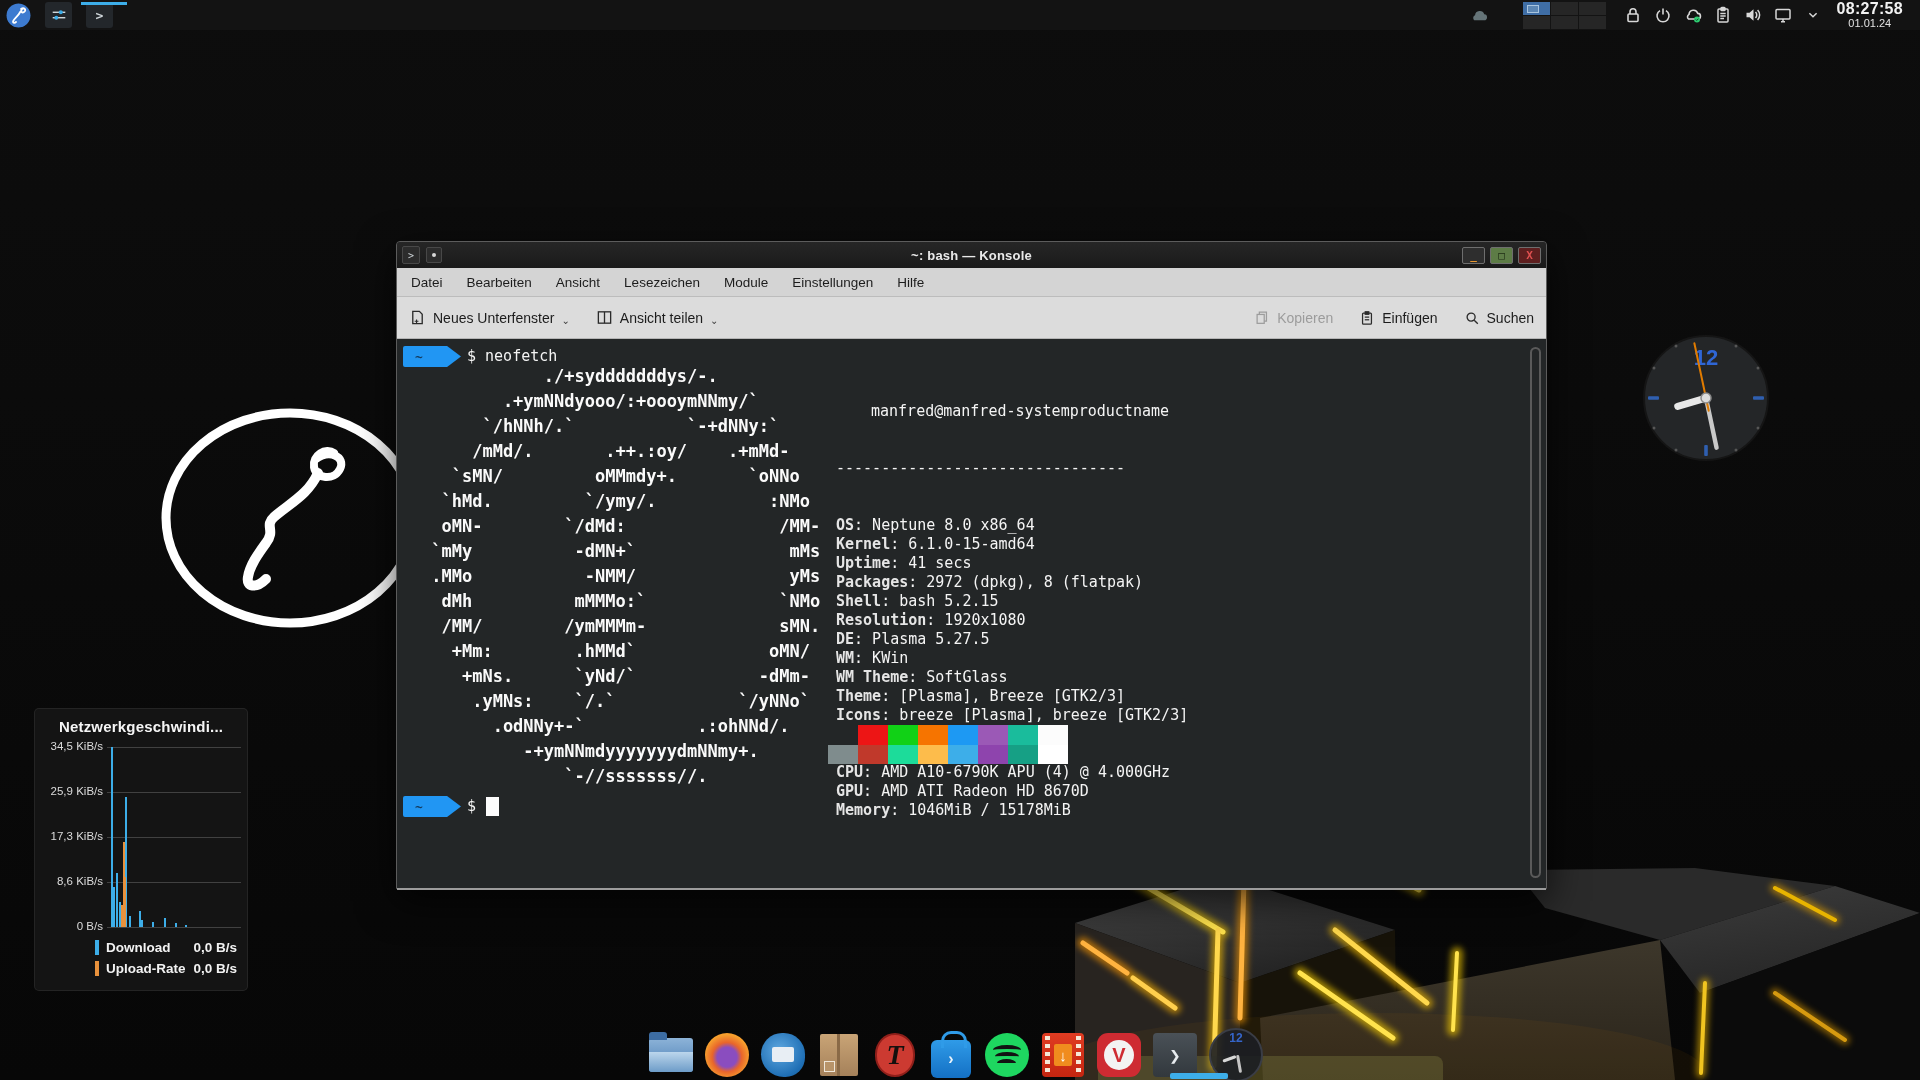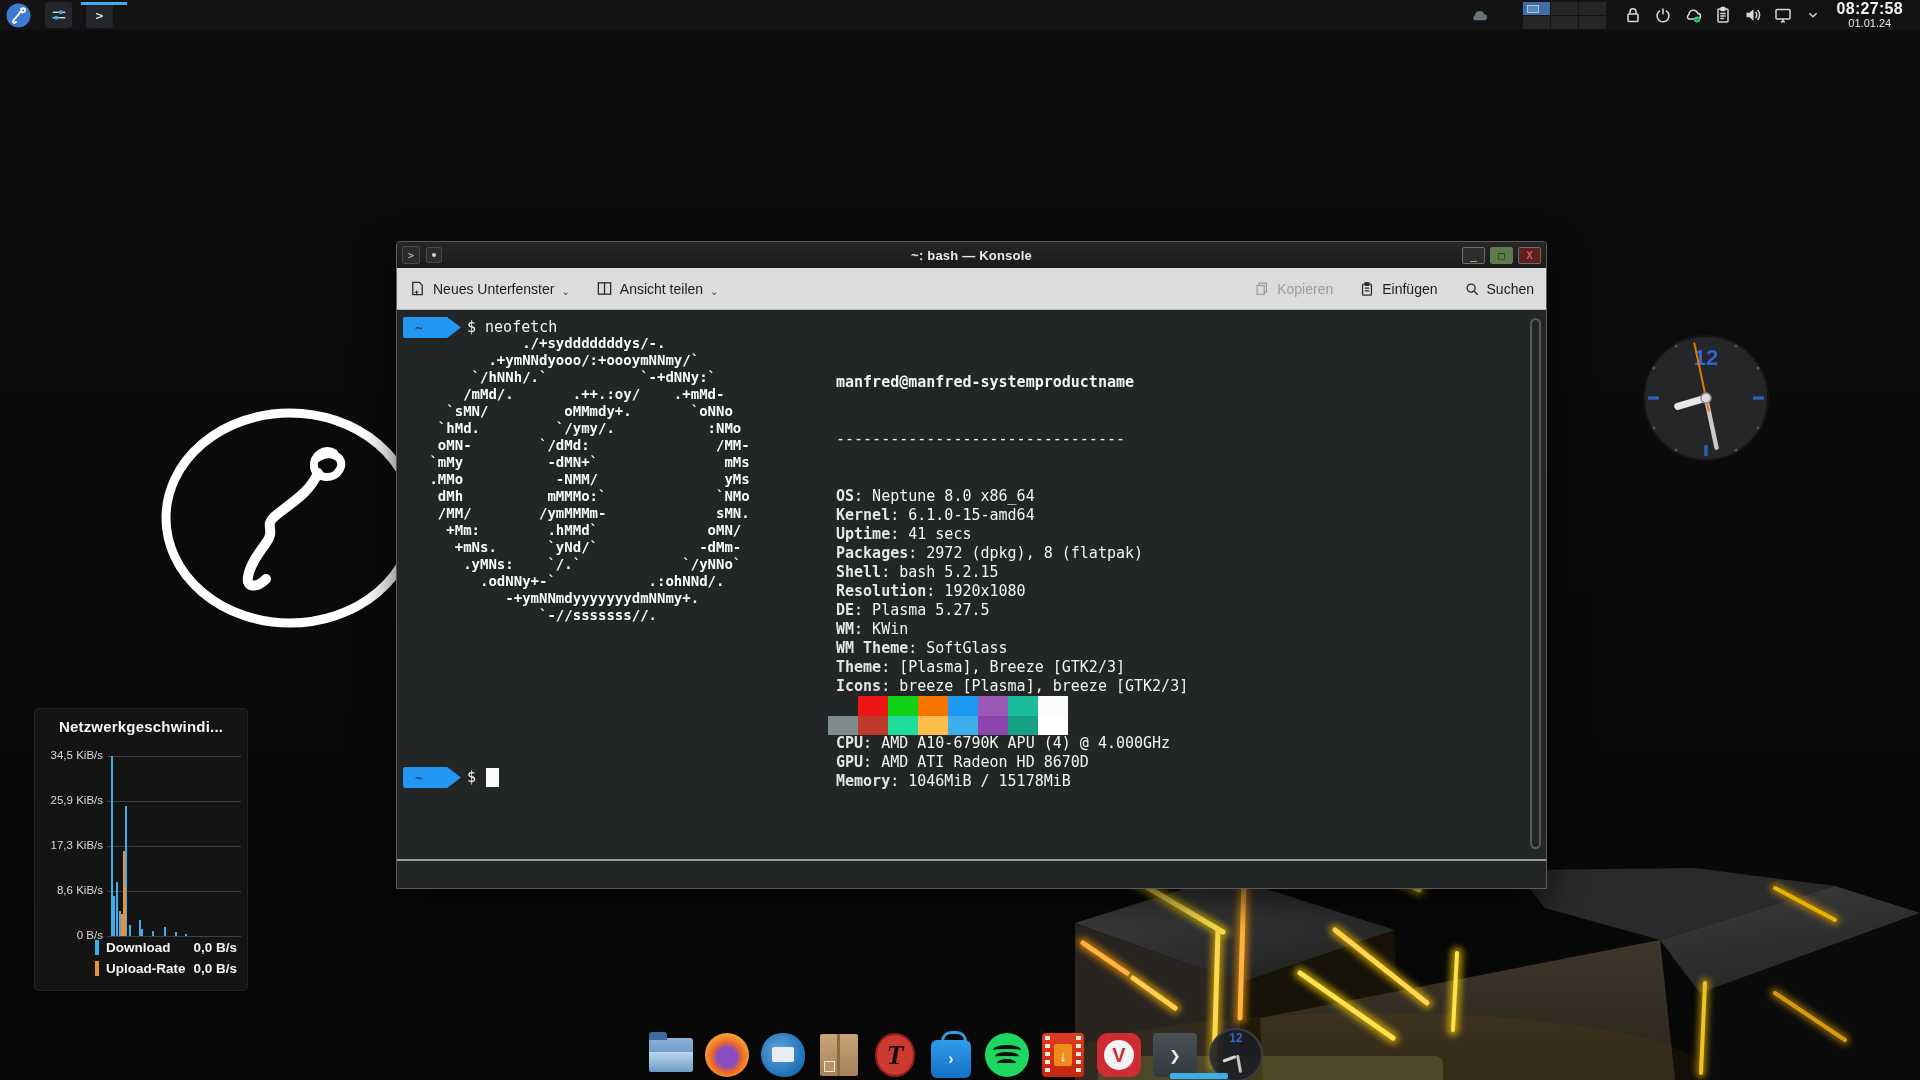--- a/index.html
+++ b/index.html
@@ -24,21 +24,21 @@
   .pager-cell.active::after { content:""; position:absolute; left:4px; top:3px; width:10px; height:6px; border:1px solid #a8c4de; background:#5d87b4; }
   .tray-icon { width:21px; height:21px; display:flex; align-items:center; justify-content:center; }
   .clockblock { text-align:center; color:#f2f2f2; line-height:1; padding-left:4px; }
   .clockblock .t { font-size:16px; font-weight:700; letter-spacing:.3px; }
   .clockblock .d { font-size:11px; margin-top:1px; color:#e3e3e3; }
   .lone-cloud { margin-right:24px; opacity:.85; }
 
   
   .netw { position:absolute; left:34px; top:708px; width:214px; height:283px; background:rgba(22,22,22,.92); border:1px solid rgba(255,255,255,.07); border-radius:5px; z-index:30; color:#eee; }
   .netw-title { font-size:15px; font-weight:700; color:#f5f5f5; text-align:center; margin-top:9px; letter-spacing:.2px; }
-  .netw-chart { position:absolute; left:0; top:38px; width:214px; height:196px;margin-top:9px; }
+  .netw-chart { position:absolute; left:0; top:38px; width:214px; height:196px; }
   .grid-row { position:absolute; left:0; width:214px; height:0; }
   .grid-row .glabel { position:absolute; right:146px; top:-7px; width:62px; text-align:right; font-size:11.5px; color:#dcdcdc; white-space:nowrap; }
   .grid-row .gline { position:absolute; left:72px; right:8px; top:0; height:1px; background:rgba(120,120,120,.45); }
   .spike-area { position:absolute; left:73px; top:0; width:133px; height:180px; }
   .spike { position:absolute; bottom:0; width:2px; }
   .netw-legend { position:absolute; left:12px; top:228px; width:190px; }
   .leg-row { display:flex; align-items:center; height:21px;padding-left:48px; }
   .leg-bar { width:4px; height:15px; margin-right:7px; }
   .leg-label { font-size:13.5px; font-weight:700; color:#f2f2f2; }
   .leg-val { margin-left:auto; font-size:13.5px; font-weight:700; color:#f2f2f2; }
@@ -64,25 +64,25 @@
   .tool-btn { display:flex; align-items:flex-end; gap:7px; font-size:14px; color:#1c1c1c; margin-right:26px; }
   .tool-btn.right { margin-right:0; margin-left:26px; }
   .tool-btn.disabled { color:#9c9c9c; }
   .tool-spacer { flex:1; }
   .caret { font-size:10px; color:#3c3c3c; }
 
   
   .term { position:relative; width:100%; height:549px; background:#232627; font-family:"DejaVu Sans Mono",monospace; font-size:15px; line-height:19px; color:#f4f4f4; overflow:hidden; }
   .badge { position:absolute; width:58px; height:21px; background:#2196f3; color:#143a5c; font-weight:bold; display:flex; align-items:center; padding-left:12px; font-size:13px; clip-path:polygon(0 0,76% 0,100% 50%,76% 100%,0 100%); border-radius:2px 0 0 2px; }
   .cmdline { position:absolute; left:70px; white-space:pre; }
-  pre.art { position:absolute; left:24px; top:25px; font-family:inherit; font-size:14px; line-height:17px; color:#fafafa; font-weight:700; }
+  pre.art { position:absolute; left:24px; top:25px; font-family:inherit; font-size:17px; line-height:25px; color:#fafafa; font-weight:700; }
   .nf { position:absolute; left:439px; top:25px; white-space:pre; }
   .nf-line { height:19px; }
   .nf-line b { color:#e5e5e5; }
-  .nf-head { font-weight:700; height:19px; }
+  .nf-head { font-weight:400; height:19px;margin-left:35px; }
   .palette { position:absolute; left:431px; top:386px; }
   .prow { display:flex; height:19.5px; }
   .swatch { width:30px; height:19.5px; }
   .cursor { position:absolute; left:89px; width:13px; height:19px; background:#fcfcfc; }
   .scrollpill { position:absolute; right:5px; top:8px; bottom:10px; width:11px; border:2px solid #5a5a5a; border-radius:6px; }
   .win-bottom { height:2px; background:#9c9c9c; }
 
   
   .dock { position:absolute; left:648px; bottom:0; height:60px; display:flex; align-items:flex-end; gap:10px; z-index:35; }
   .dock-band { position:absolute; left:1098px; top:1056px; width:345px; height:24px; background:rgba(150,150,75,.28); border-radius:8px 8px 0 0; z-index:26; }
@@ -364,20 +364,29 @@
       <div class="tb-icon">&gt;</div>
       <div class="tb-pin"></div>
       <div class="tb-title">~: bash — Konsole</div>
       <div class="tb-buttons">
         <div class="tb-btn tb-min">_</div>
         <div class="tb-btn tb-max">□</div>
         <div class="tb-btn tb-close">X</div>
       </div>
     </div>
 
+    <div class="menubar" id="menu-items">
+        <span class="menu-item">Datei</span>
+        <span class="menu-item">Bearbeiten</span>
+        <span class="menu-item">Ansicht</span>
+        <span class="menu-item">Lesezeichen</span>
+        <span class="menu-item">Module</span>
+        <span class="menu-item">Einstellungen</span>
+        <span class="menu-item">Hilfe</span>
+      </div>
 
     <div class="toolbar">
       <div class="tool-btn">
         <svg viewBox="0 0 18 18" width="17" height="17" fill="none" stroke="#2b2b2b" stroke-width="1.4">
           <path d="M4,2.5 h7 l3,3 v10 h-10 z"></path>
             <path d="M6,13 h4 M8,11 v4" stroke-width="1.2"></path>
         </svg>
         <span>Neues Unterfenster</span>
         <span class="caret">⌄</span>
       </div>

